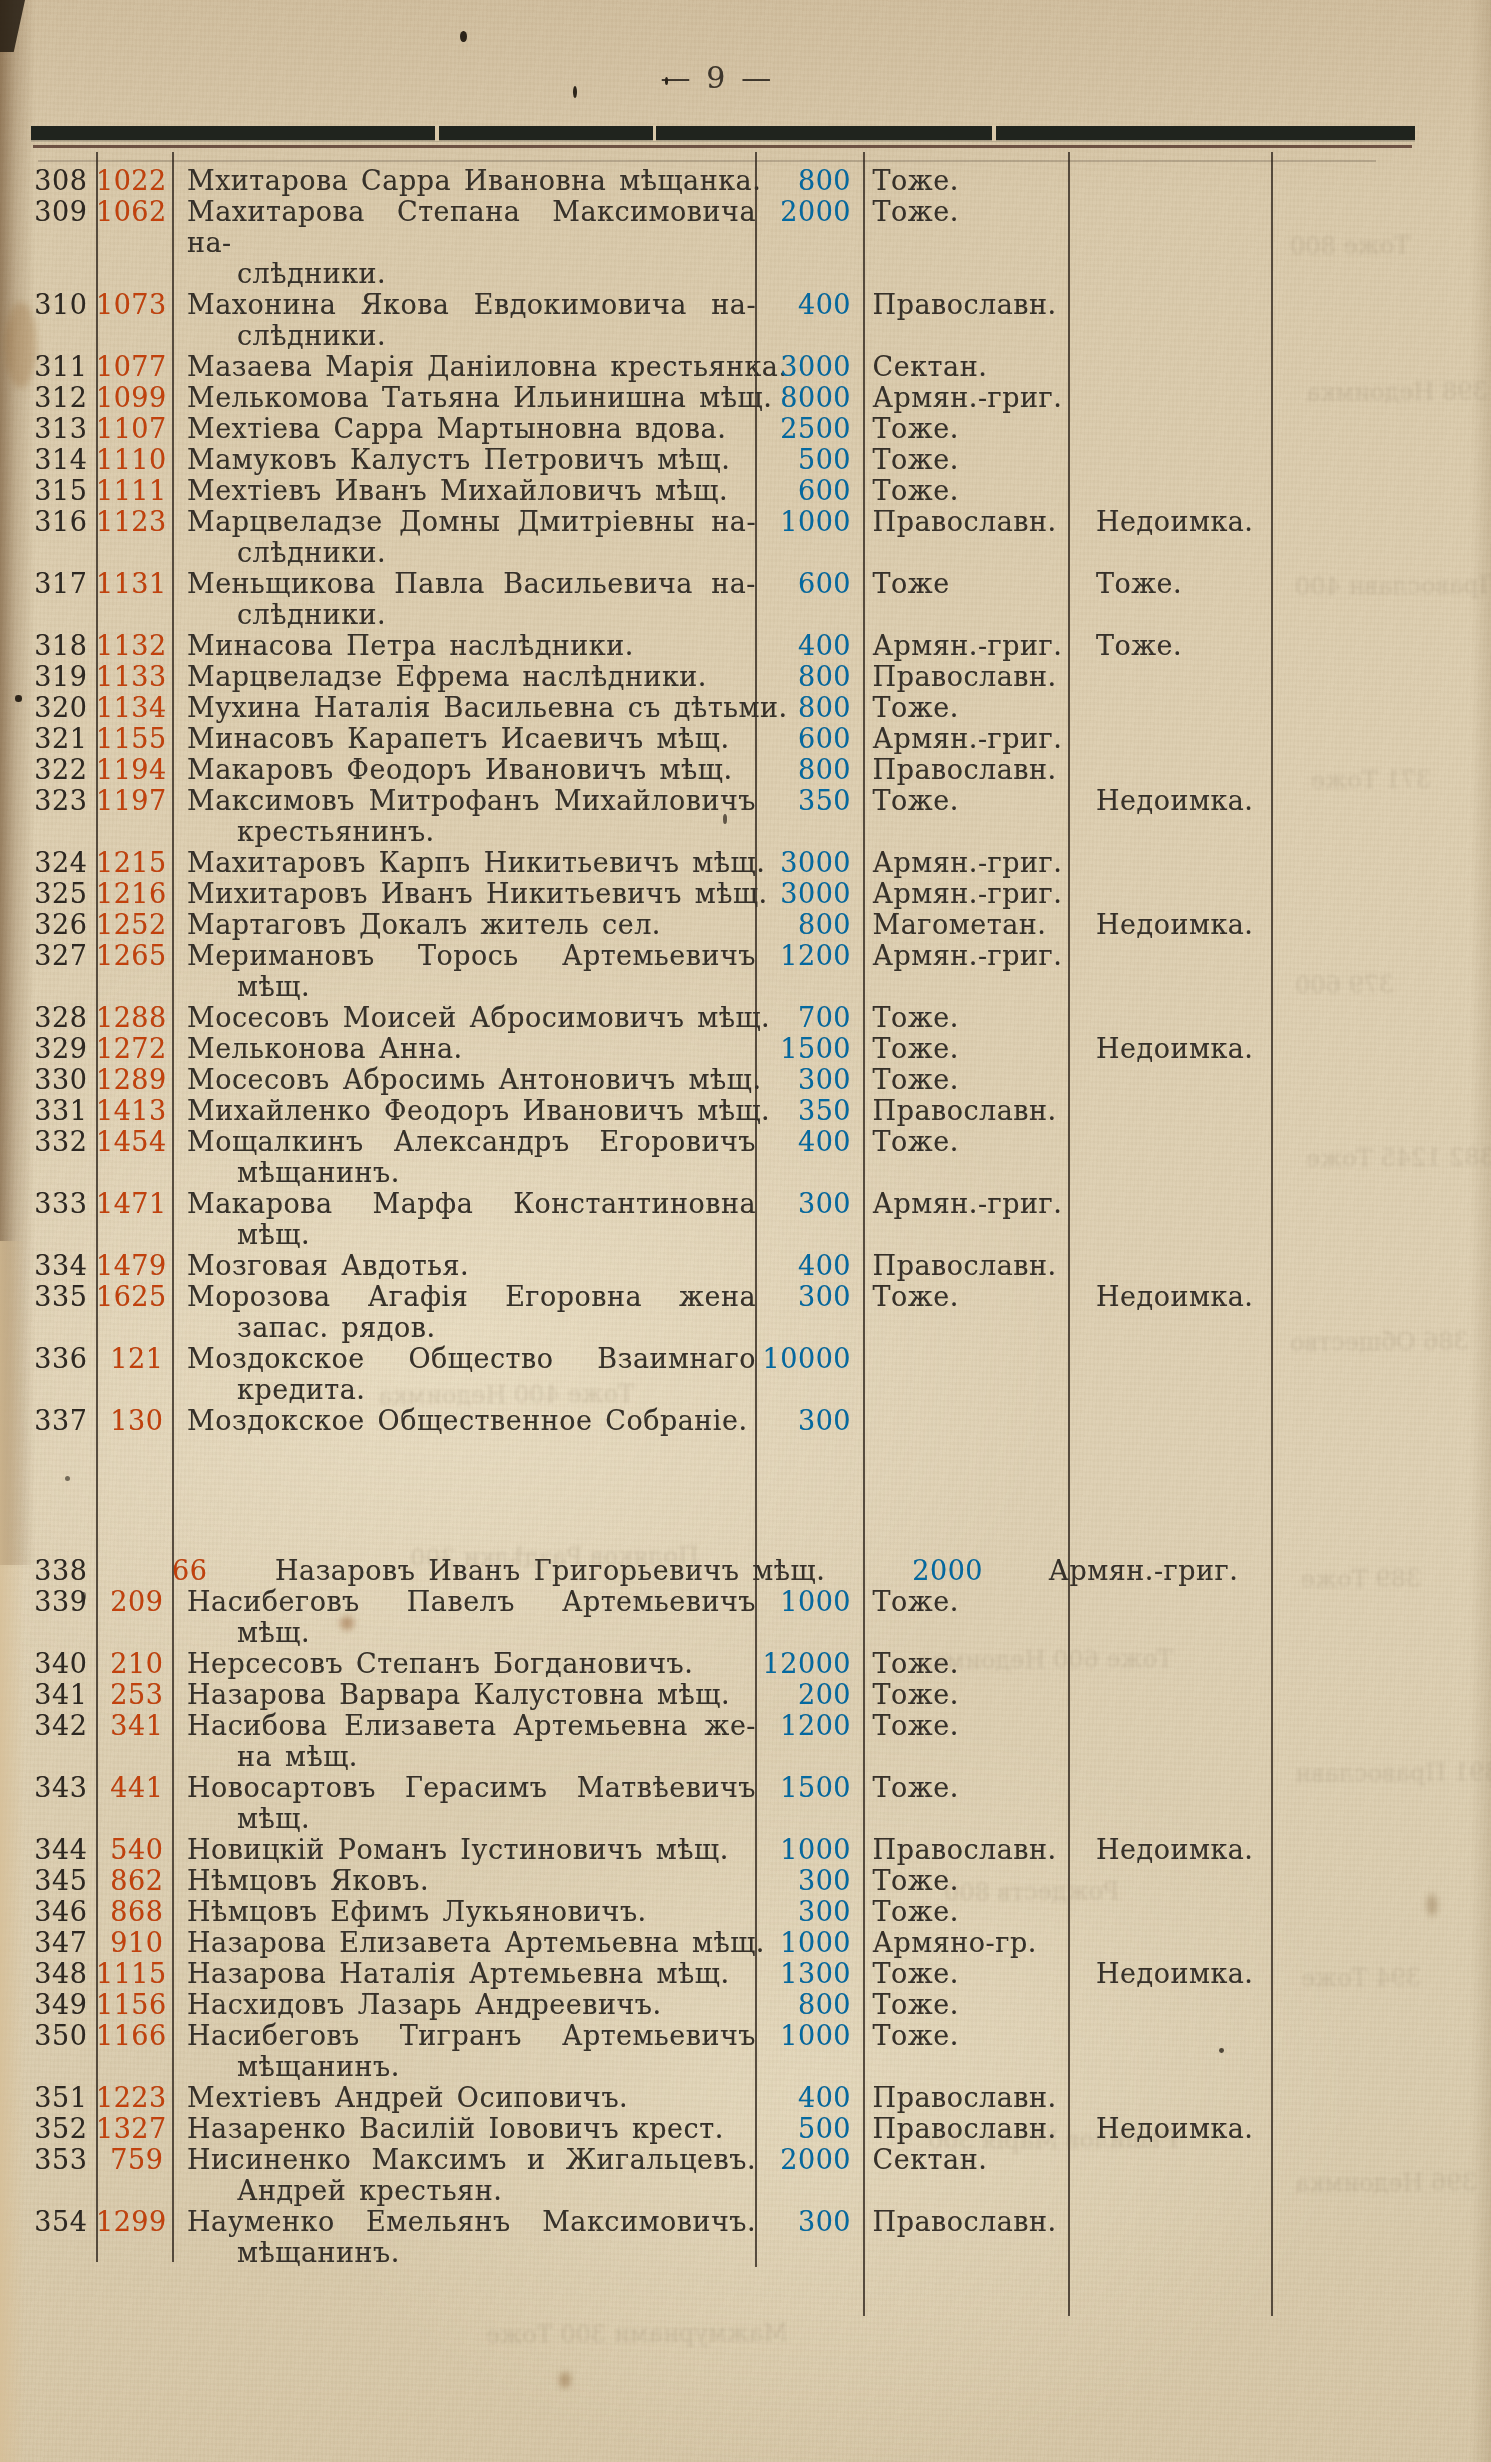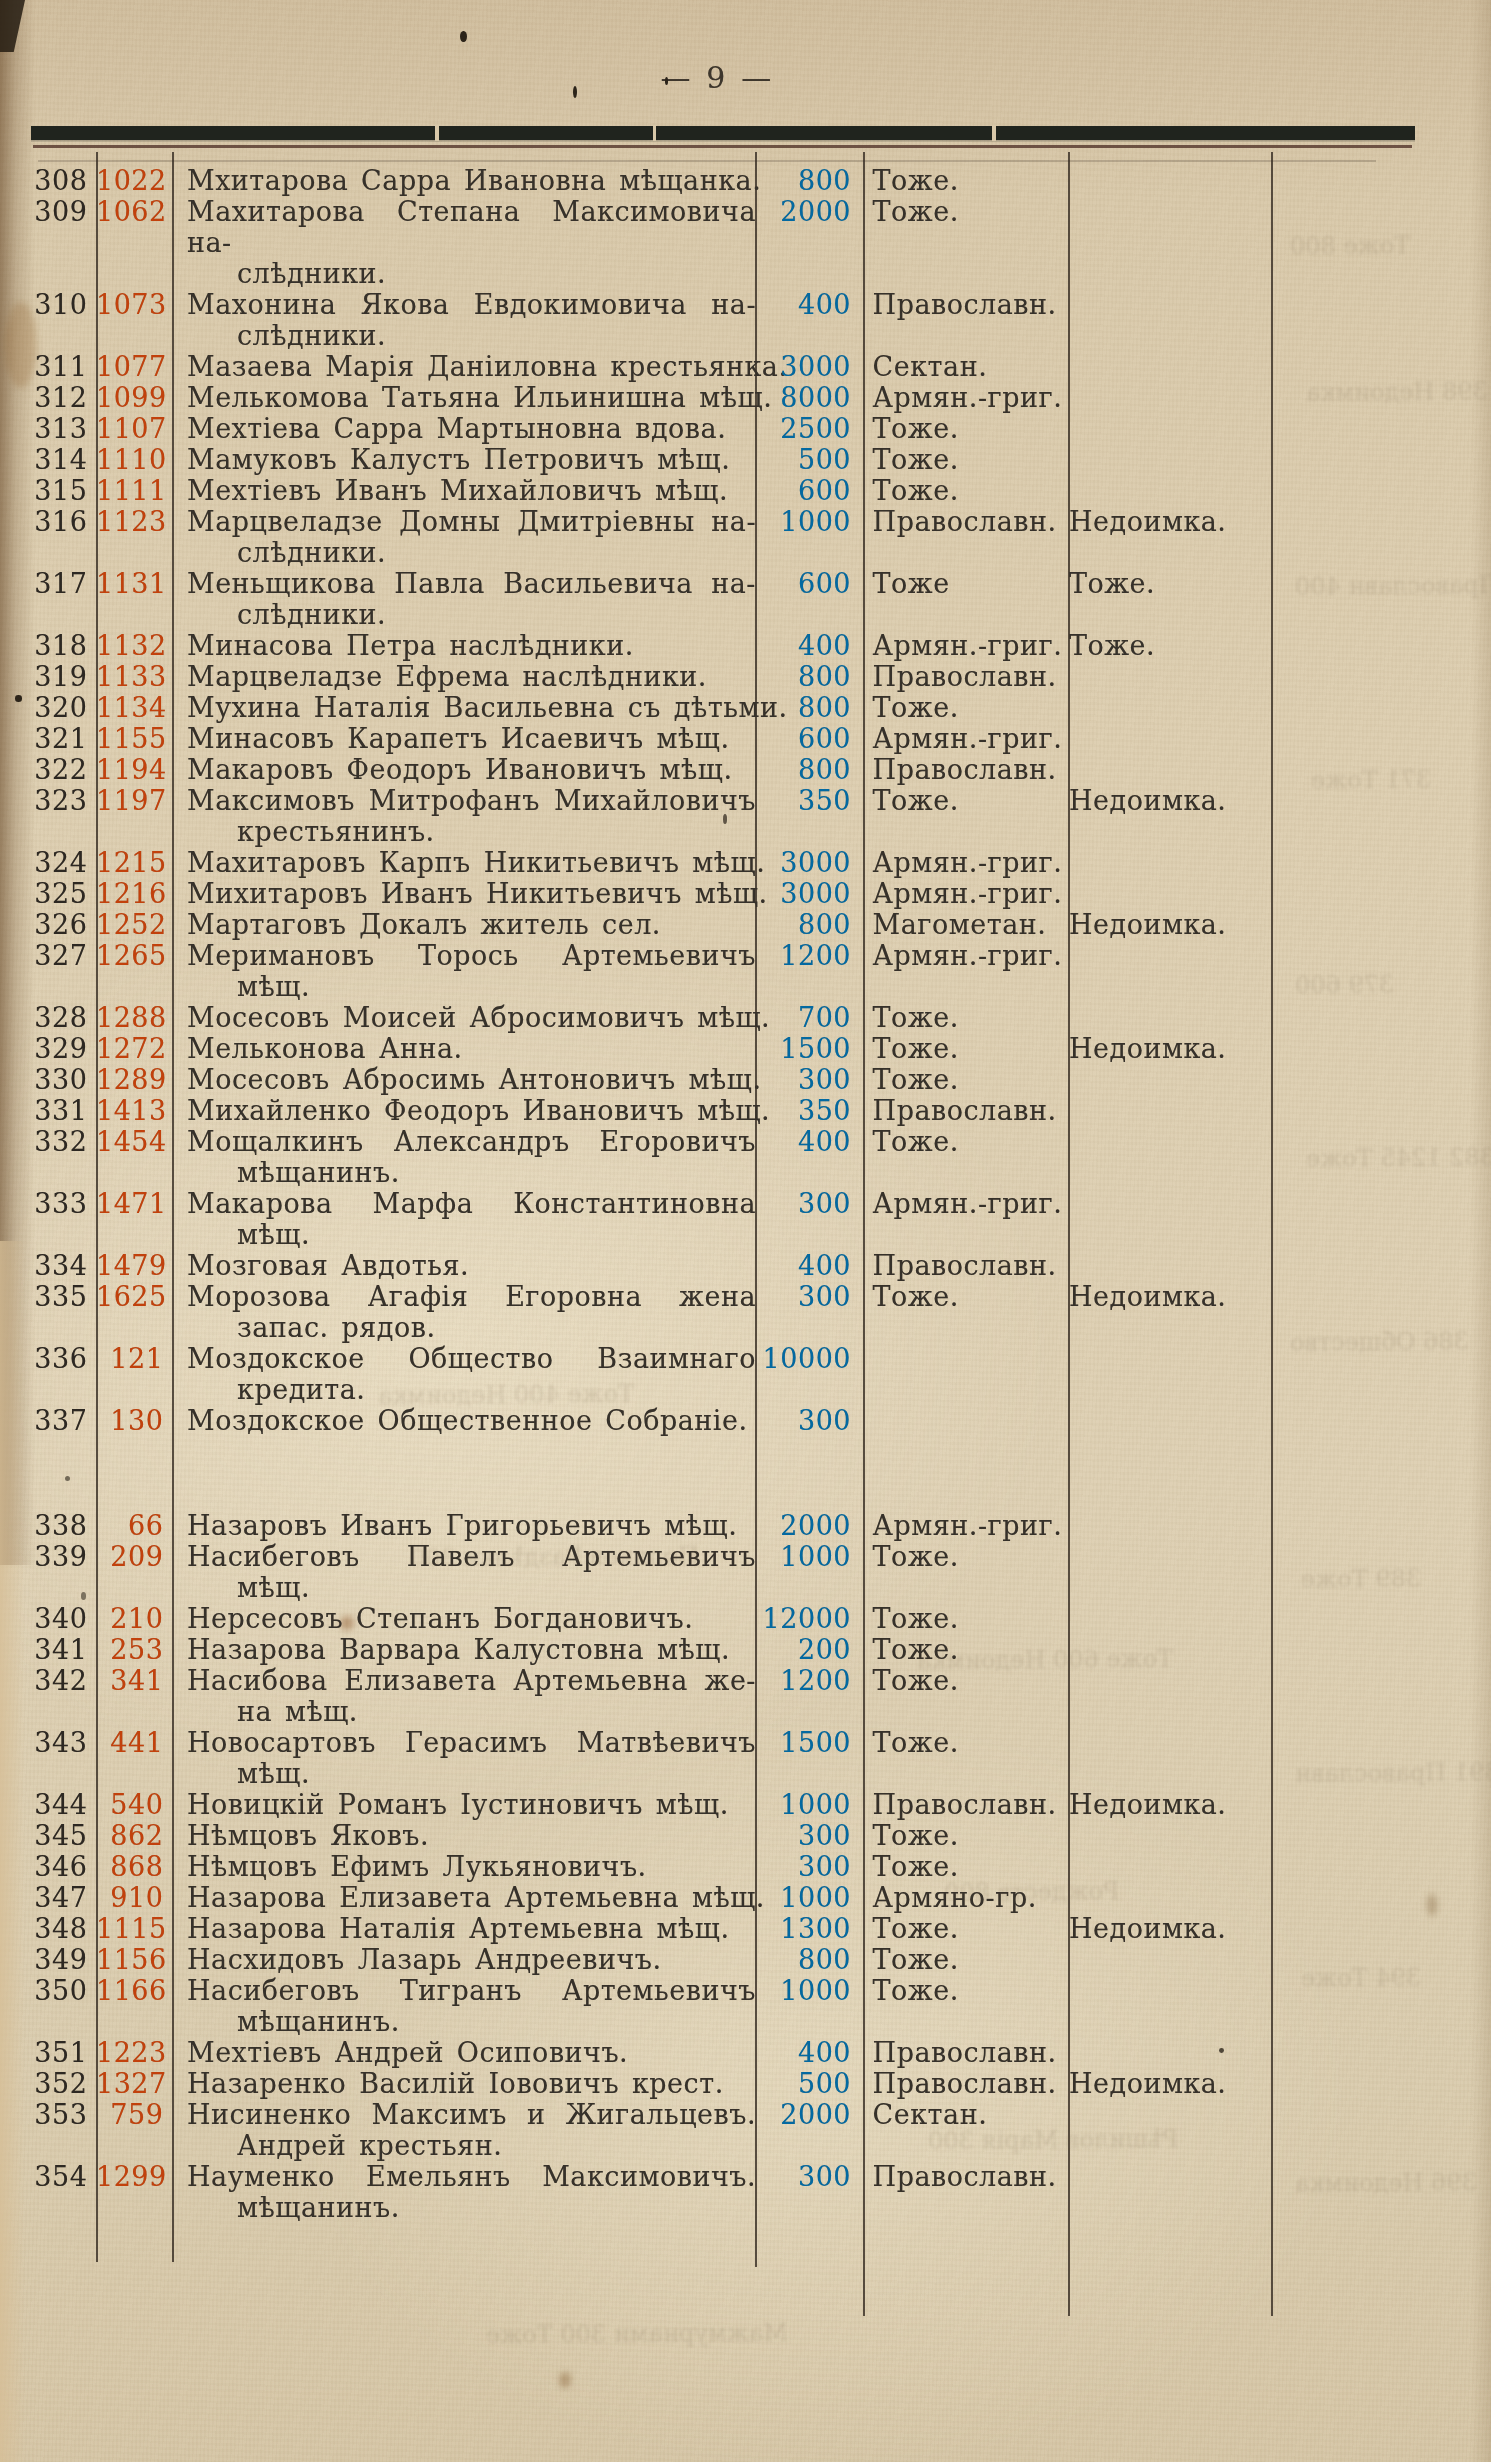--- a/index.html
+++ b/index.html
@@ -36,21 +36,21 @@
   .row{display:grid;grid-template-columns:64px 76px 584px 108px 205px 202px 1fr;align-items:start;}
   .c{line-height:31px;font-size:27px;letter-spacing:0.5px;}
   .no{text-align:right;padding-right:8.6px;color:#2d2822;}
   .id{text-align:right;padding-right:8.6px;color:#c2410c;}
   .name{padding-left:15px;word-spacing:3.8px;}
   .name .l{white-space:nowrap;}
   .name .l.j{white-space:normal;text-align:justify;text-align-last:justify;}
   .name .l.cont{padding-left:50px;}
   .amt{text-align:right;padding-right:13px;color:#0369a1;}
   .rel{padding-left:8.6px;}
-  .note{padding-left:0;}
+  .note{padding-left:27px;}
   .c, .page-number{text-shadow:0 0 0.5px rgba(70,58,44,.35);}
   .bleed{position:absolute;transform:scaleX(-1) rotate(.5deg);filter:blur(1.6px);opacity:.16;
     color:#6d5c44;font-size:24px;white-space:nowrap;pointer-events:none;}
   .speck{position:absolute;background:#2c241a;border-radius:50%;}
   .blotch{position:absolute;border-radius:50%;filter:blur(3.2px);}
 </style>
 </head>
 <body>
 
 <div class="grain"></div>
@@ -423,21 +423,21 @@
         <div class="c no">337</div>
         <div class="c id">130</div>
         <div class="c name">
           <div class="l">Моздокское Общественное Собраніе.</div>
         </div>
         <div class="c amt">300</div>
         <div class="c rel"></div>
         <div class="c note"></div>
         <div class="c extra"></div>
       </div>
-      <div class="row" style="margin-top: 74px;">
+      <div class="row" style="margin-top: 119px; gap: 44px;">
         <div class="c no">338</div>
         <div class="c id">66</div>
         <div class="c name">
           <div class="l">Назаровъ Иванъ Григорьевичъ мѣщ.</div>
         </div>
         <div class="c amt">2000</div>
         <div class="c rel">Армян.-григ.</div>
         <div class="c note"></div>
         <div class="c extra"></div>
       </div>

